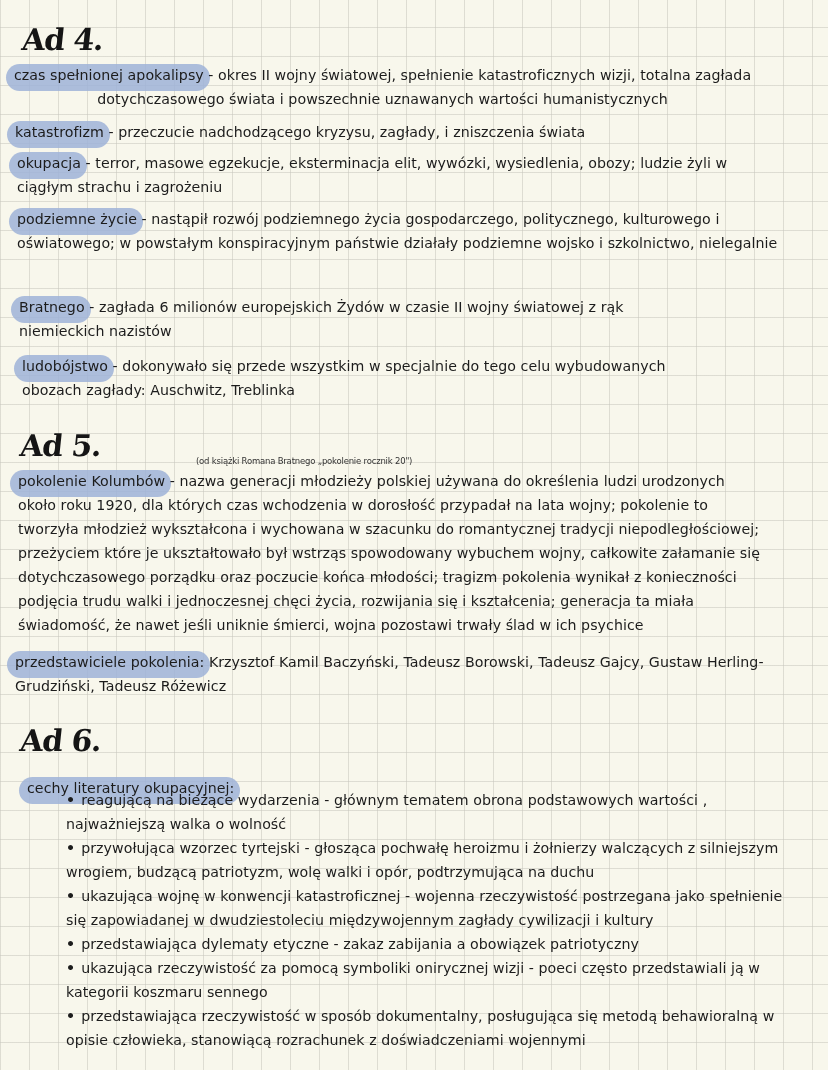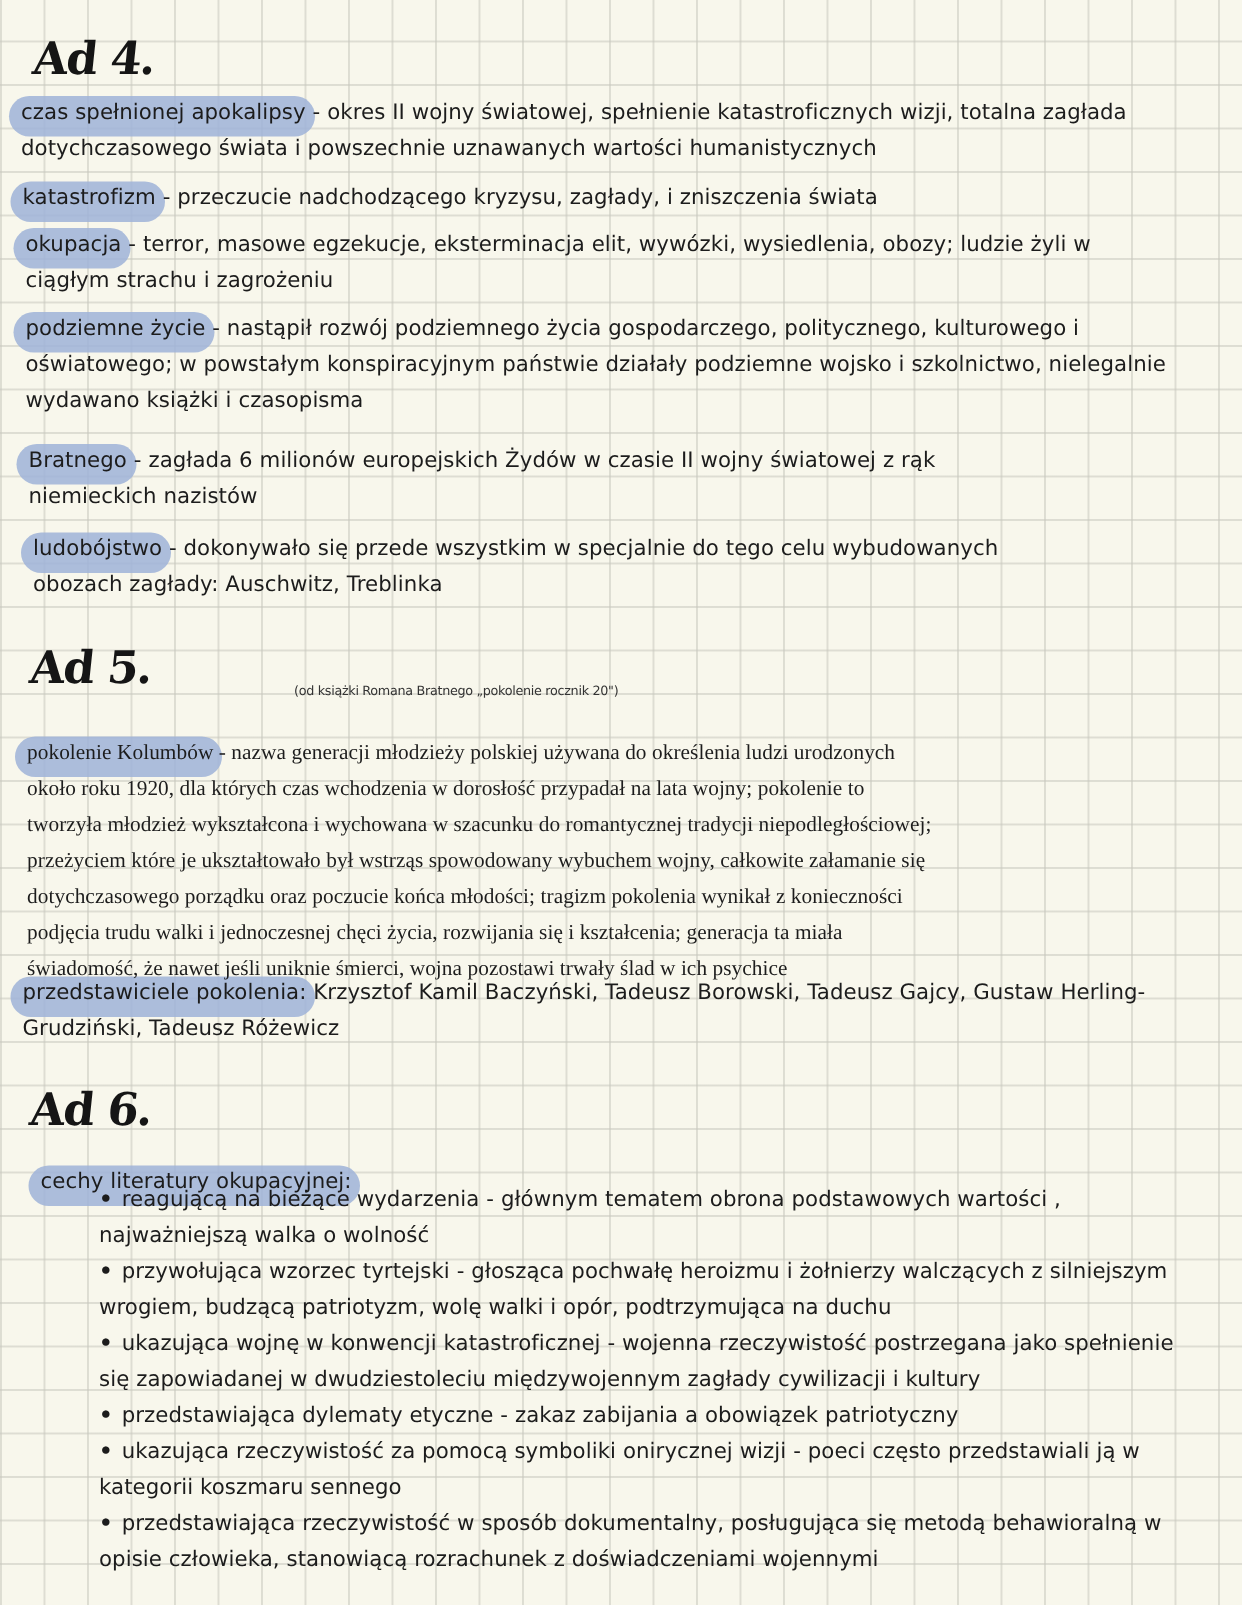--- a/index.html
+++ b/index.html
@@ -52,54 +52,53 @@
   .term-text { position: relative; z-index: 1; }
   .bullet::before { content: "\2022"; margin-right: 6px; font-weight: bold; }
 </style>
 </head>
 <body>
 
 <div class="page">
 
   <div class="heading" style="left:22px; top:22px;">Ad 4.</div>
 
-  <div class="block" style="left:14px; top:63px;">
+  <div class="block" style="left:14px; top:63px;text-align:center;">
     <span class="line"><span class="term"><span class="term-text">czas spełnionej apokalipsy</span></span><span style="white-space:pre"> - okres II wojny światowej, spełnienie katastroficznych wizji, totalna zagłada</span></span>
     <span class="line">dotychczasowego świata i powszechnie uznawanych wartości humanistycznych</span>
   </div>
 
   <div class="block" style="left:15px; top:120px;">
     <span class="line"><span class="term"><span class="term-text">katastrofizm</span></span><span style="white-space:pre"> - przeczucie nadchodzącego kryzysu, zagłady, i zniszczenia świata</span></span>
   </div>
 
   <div class="block" style="left:17px; top:151px;">
     <span class="line"><span class="term"><span class="term-text">okupacja</span></span><span style="white-space:pre"> - terror, masowe egzekucje, eksterminacja elit, wywózki, wysiedlenia, obozy; ludzie żyli w</span></span>
     <span class="line">ciągłym strachu i zagrożeniu</span>
   </div>
 
   <div class="block" style="left:17px; top:207px;">
     <span class="line"><span class="term"><span class="term-text">podziemne życie</span></span><span style="white-space:pre"> - nastąpił rozwój podziemnego życia gospodarczego, politycznego, kulturowego i</span></span>
     <span class="line">oświatowego; w powstałym konspiracyjnym państwie działały podziemne wojsko i szkolnictwo, nielegalnie</span>
-    <span class="line">wydawano książki i czasopisma</span>
   </div>
 
   <div class="block" style="left:19px; top:295px;">
     <span class="line"><span class="term"><span class="term-text">Bratnego</span></span><span style="white-space:pre"> - zagłada 6 milionów europejskich Żydów w czasie II wojny światowej z rąk</span></span>
     <span class="line">niemieckich nazistów</span>
   </div>
 
   <div class="block" style="left:22px; top:354px;">
     <span class="line"><span class="term"><span class="term-text">ludobójstwo</span></span><span style="white-space:pre"> - dokonywało się przede wszystkim w specjalnie do tego celu wybudowanych</span></span>
     <span class="line">obozach zagłady: Auschwitz, Treblinka</span>
   </div>
 
   <div class="heading" style="left:20px; top:428px;">Ad 5.</div>
   <div class="note-small" style="left:196px; top:456px;">(od książki Romana Bratnego „pokolenie rocznik 20")</div>
 
-  <div class="block" style="left:18px; top:490px;font-family:Liberation Serif, serif;">
+  <div class="block" style="left:18px; top:469px;">
     <span class="line"><span class="term"><span class="term-text">pokolenie Kolumbów</span></span><span style="white-space:pre"> - nazwa generacji młodzieży polskiej używana do określenia ludzi urodzonych</span></span>
     <span class="line">około roku 1920, dla których czas wchodzenia w dorosłość przypadał na lata wojny; pokolenie to</span>
     <span class="line">tworzyła młodzież wykształcona i wychowana w szacunku do romantycznej tradycji niepodległościowej;</span>
     <span class="line">przeżyciem które je ukształtowało był wstrząs spowodowany wybuchem wojny, całkowite załamanie się</span>
     <span class="line">dotychczasowego porządku oraz poczucie końca młodości; tragizm pokolenia wynikał z konieczności</span>
     <span class="line">podjęcia trudu walki i jednoczesnej chęci życia, rozwijania się i kształcenia; generacja ta miała</span>
     <span class="line">świadomość, że nawet jeśli uniknie śmierci, wojna pozostawi trwały ślad w ich psychice</span>
   </div>
 
   <div class="block" style="left:15px; top:650px;">

